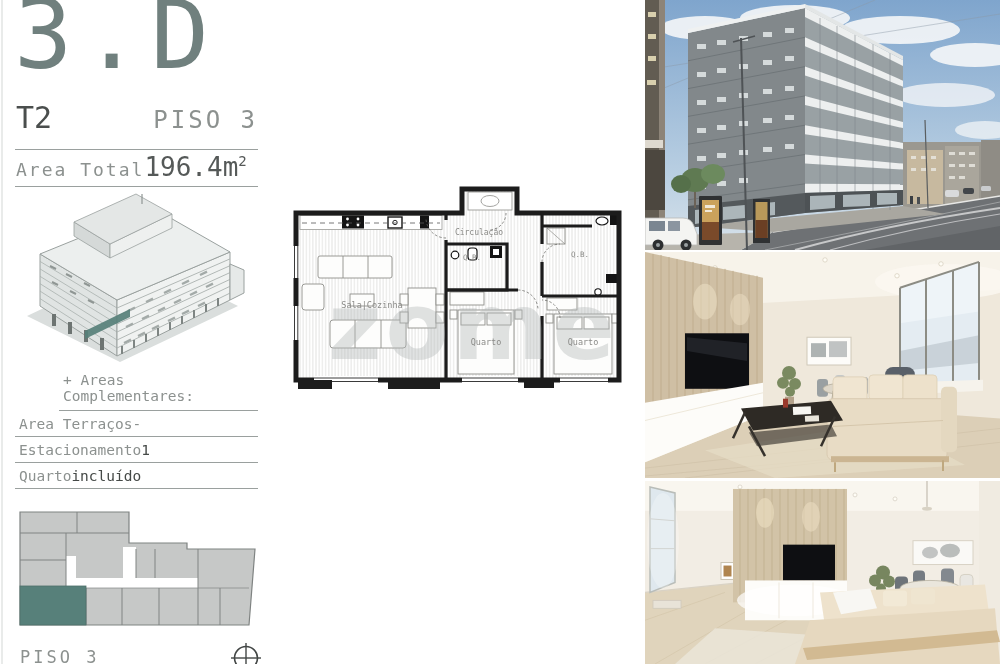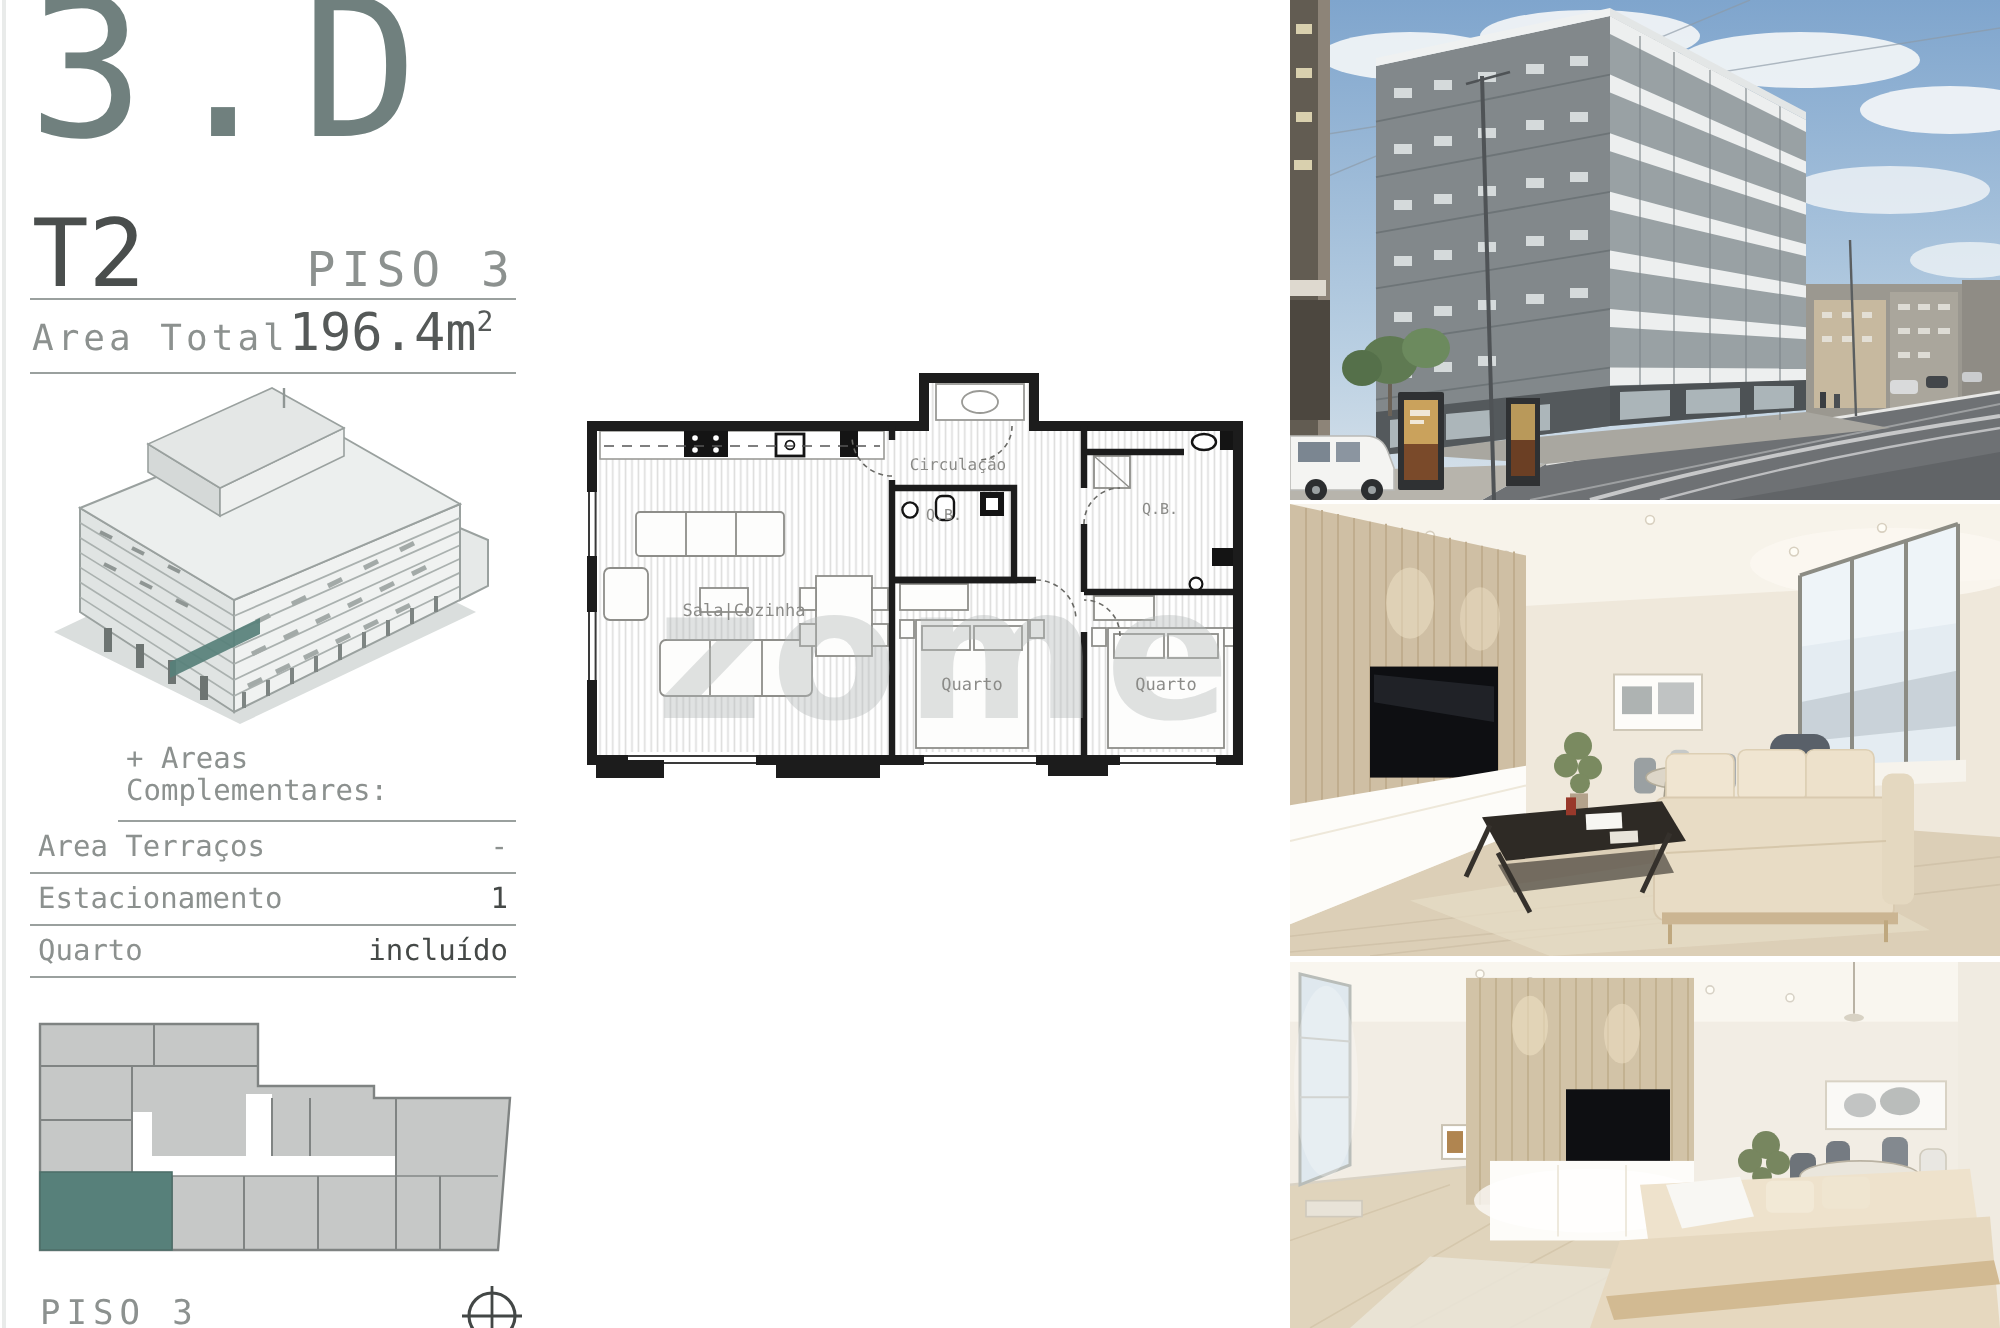--- a/index.html
+++ b/index.html
@@ -6,31 +6,31 @@
   .sheet{
     position:relative;width:1000px;height:664px;background:#ffffff;
     overflow:hidden;font-family:"DejaVu Sans Mono",monospace;
   }
   .abs{position:absolute;}
   .edge-line{left:1px;top:0;width:2px;height:664px;background:#e9ebea;}
 
   
   .unit-code{left:14px;top:-22px;font-size:97px;letter-spacing:10px;color:#70807e;font-weight:400;}
   .typo-row{left:16px;top:100px;width:242px;display:flex;justify-content:space-between;align-items:baseline;}
-  .typology{font-size:47px;color:#4a4e4d;}
+  .typology{font-size:30px;color:#4a4e4d;}
   .floor-label{font-size:24px;color:#8c918f;letter-spacing:3px;}
   .rule{left:15px;width:243px;height:0;border-top:1.5px solid #9aa09e;}
   .area-row{left:16px;top:152px;width:242px;display:flex;align-items:baseline;}
   .area-label{font-size:18px;color:#8c918f;letter-spacing:2px;}
   .area-value{font-size:26px;color:#555958;}
   .area-value sup{font-size:14px;}
 
   .comp{left:15px;top:372px;width:243px;}
   .comp-title{font-size:14.5px;color:#8c918f;padding:0 2px 6px 4px;border-bottom:1.5px solid #9aa09e;margin-left:44px;}
-  .comp-row{display:flex;justify-content:space-between;align-items:baseline;
+  .comp-row{display:flex;align-items:baseline;
     padding:5px 4px 4px 4px;border-bottom:1.5px solid #9aa09e;font-size:14.5px;}
   .comp-label{color:#8c918f;}
   .val-muted{color:#8c918f;}
   .val-dark{color:#454947;}
 
   .keyplan-caption{left:20px;top:647px;font-size:17px;color:#8c918f;letter-spacing:3px;}
 
   .photo{left:645px;width:355px;background:#eee;}
   .photo svg{display:block;width:100%;height:100%;}
   svg text{font-family:"DejaVu Sans Mono",monospace;}

